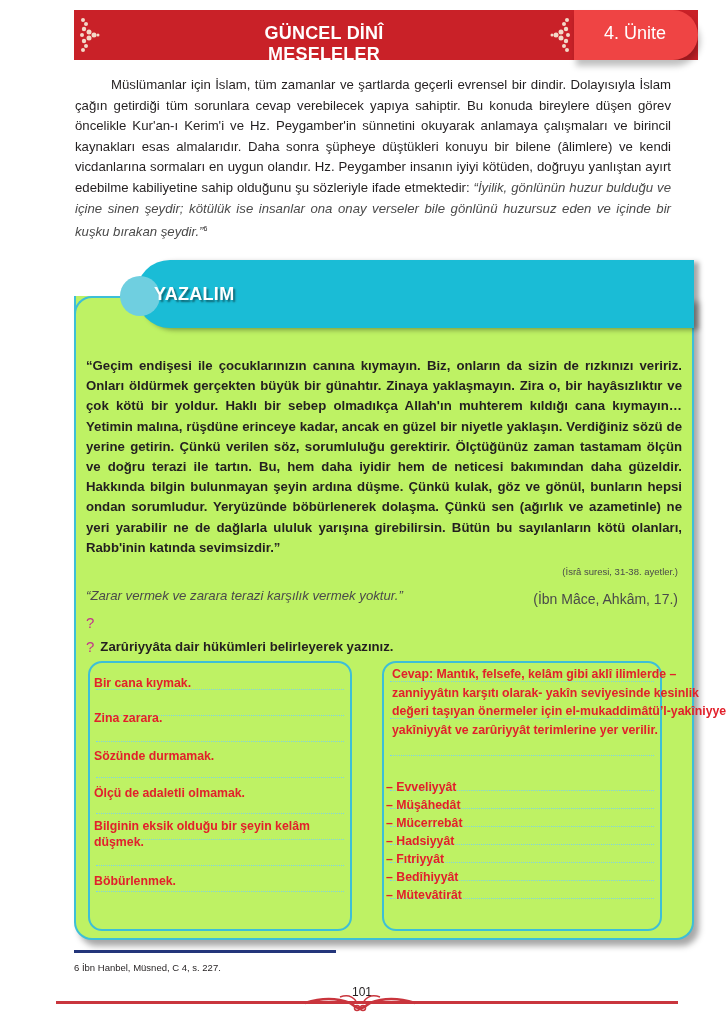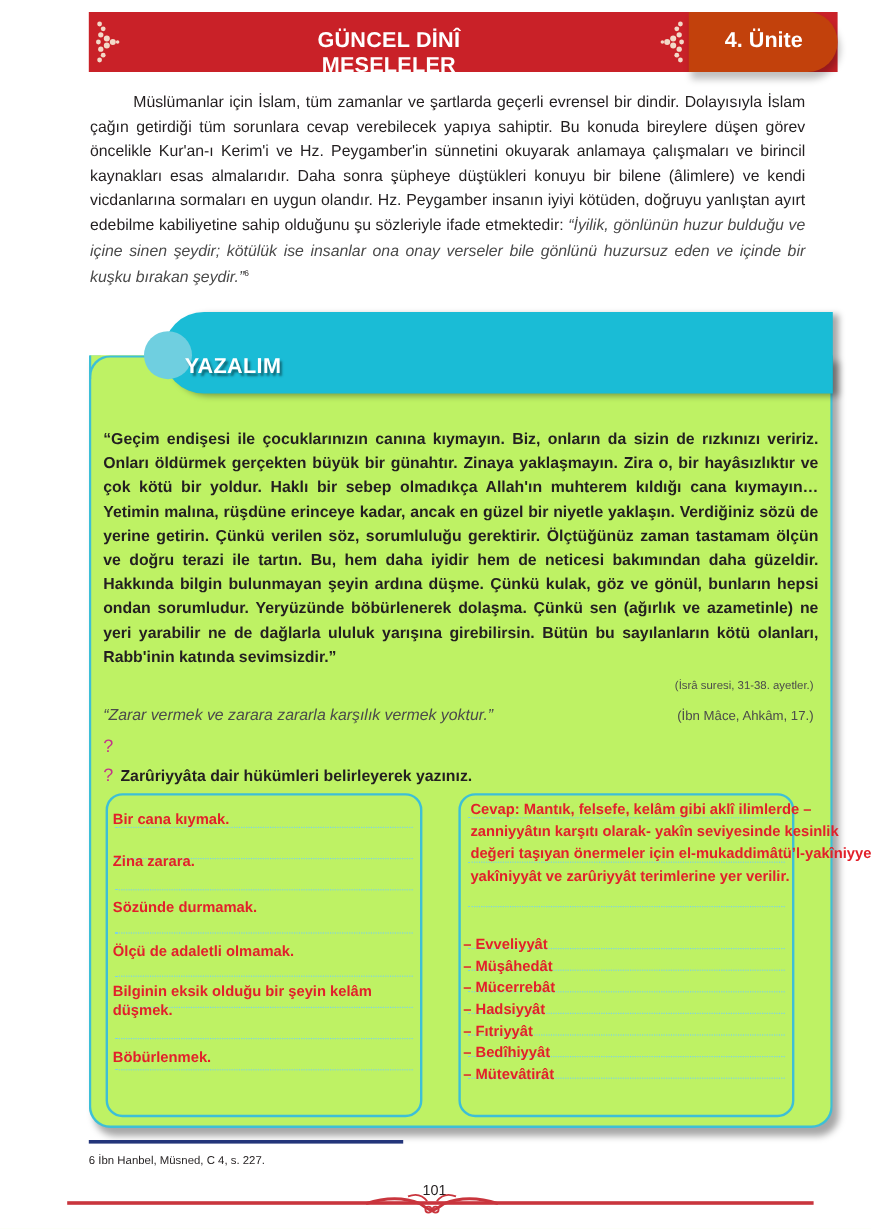--- a/index.html
+++ b/index.html
@@ -12,23 +12,22 @@
     background: #c92128; display: flex; align-items: center;
   }
   .banner-orn-left { position: absolute; left: 4px; top: 4px; width: 22px; height: 42px; }
   .banner-orn-right { position: absolute; left: 476px; top: 4px; width: 22px; height: 42px; }
   .banner-title {
     position: absolute; left: 140px; top: 13px; width: 220px; text-align: center;
     color: #ffffff; font-size: 18px; font-weight: bold; letter-spacing: 0.2px;
   }
   .unit-tab {
     position: absolute; left: 500px; top: 0; width: 124px; height: 50px;
-    background: #c2410c; border-radius: 0 26px 26px 0;
+    background: #ef4444; border-radius: 0 26px 26px 0;
     box-shadow: 2px 6px 6px rgba(0,0,0,0.25);
-    font-weight: bold;
   }
   .unit-label {
     position: absolute; left: 30px; top: 13px; color: #fff; font-size: 18px;
   }
 
   
   .intro {
     position: absolute; left: 75px; top: 75px; width: 596px;
     font-size: 13.2px; line-height: 20.6px; text-align: justify; color: #231f20;
   }
@@ -54,35 +53,35 @@
     position: absolute; left: 62px; top: -8px; width: 558px; height: 68px;
     background: #1abcd6; border-radius: 34px 0 0 34px;
     box-shadow: 5px 2px 5px rgba(0,0,0,0.35);
   }
   .activity-bubble {
     position: absolute; left: 46px; top: 8px; width: 40px; height: 40px; border-radius: 50%;
     background: #6fcfe0;
   }
   .activity-title {
     position: absolute; left: 80px; top: 16px; color: #fff; font-size: 18px; font-weight: bold;
-    text-shadow: 2px 2px 2px rgba(0,0,0,0.45); letter-spacing: 0.3px; margin-top: 11px;
+    text-shadow: 2px 2px 2px rgba(0,0,0,0.45); letter-spacing: 0.3px;
   }
 
   .verse {
     position: absolute; left: 10px; top: 60px; width: 596px;
     font-size: 13.2px; line-height: 20.2px; font-weight: bold; text-align: justify; color: #231f20;
   }
   .verse-source {
     position: absolute; right: 14px; top: 270px; font-size: 9.5px; color: #4a4a4a;
   }
   .hadith {
     position: absolute; left: 10px; top: 292px; font-size: 13.2px; font-style: italic; color: #4a4a4a;
   }
   .hadith-source {
-    position: absolute; right: 14px; top: 295px; font-size: 11px; color: #4a4a4a;
+    position: absolute; right: 14px; top: 295px; font-size: 14px; color: #4a4a4a;
   }
   .task {
     position: absolute; left: 10px; font-size: 13.2px; font-weight: bold; color: #231f20;
     display: flex; align-items: center; gap: 6px;
   }
   .task-icon { color: #c4358a; font-size: 15px; font-weight: normal; }
 
   
   .panel {
     position: absolute; top: 365px; height: 270px;
@@ -146,21 +145,21 @@
     <span class="unit-label">4. Ünite</span>
   </div>
 </div>
 
 <p class="intro"><span class="indent"></span><span>Müslümanlar için İslam, tüm zamanlar ve şartlarda geçerli evrensel bir dindir. Dolayısıyla İslam çağın getirdiği tüm sorunlara cevap verebilecek yapıya sahiptir. Bu konuda bireylere düşen görev öncelikle Kur'an-ı Kerim'i ve Hz. Peygamber'in sünnetini okuyarak anlamaya çalışmaları ve birincil kaynakları esas almalarıdır. Daha sonra şüpheye düştükleri konuyu bir bilene (âlimlere) ve kendi vicdanlarına sormaları en uygun olandır. Hz. Peygamber insanın iyiyi kötüden, doğruyu yanlıştan ayırt edebilme kabiliyetine sahip olduğunu şu sözleriyle ifade etmektedir: </span><span class="quote">“İyilik, gönlünün huzur bulduğu ve içine sinen şeydir; kötülük ise insanlar ona onay verseler bile gönlünü huzursuz eden ve içinde bir kuşku bırakan şeydir.”</span><sup>6</sup></p>
 
 <div class="activity">
   <div class="activity-frame">
     <p class="verse">“Geçim endişesi ile çocuklarınızın canına kıymayın. Biz, onların da sizin de rızkınızı veririz. Onları öldürmek gerçekten büyük bir günahtır. Zinaya yaklaşmayın. Zira o, bir hayâsızlıktır ve çok kötü bir yoldur. Haklı bir sebep olmadıkça Allah'ın muhterem kıldığı cana kıymayın… Yetimin malına, rüşdüne erinceye kadar, ancak en güzel bir niyetle yaklaşın. Verdiğiniz sözü de yerine getirin. Çünkü verilen söz, sorumluluğu gerektirir. Ölçtüğünüz zaman tastamam ölçün ve doğru terazi ile tartın. Bu, hem daha iyidir hem de neticesi bakımından daha güzeldir. Hakkında bilgin bulunmayan şeyin ardına düşme. Çünkü kulak, göz ve gönül, bunların hepsi ondan sorumludur. Yeryüzünde böbürlenerek dolaşma. Çünkü sen (ağırlık ve azametinle) ne yeri yarabilir ne de dağlarla ululuk yarışına girebilirsin. Bütün bu sayılanların kötü olanları, Rabb'inin katında sevimsizdir.”</p>
     <div class="verse-source">(İsrâ suresi, 31-38. ayetler.)</div>
-    <div class="hadith">“Zarar vermek ve zarara zararla karşılık vermek yoktur.”</div>
+    <div class="hadith">“Zarar vermek ve zarara terazi karşılık vermek yoktur.”</div>
     <div class="hadith-source">(İbn Mâce, Ahkâm, 17.)</div>
 
     <div class="task" style="top:318px;">
       <span class="task-icon">?</span>
     </div>
     <div class="task" style="top:342px;">
       <span class="task-icon">?</span>
       <span>Zarûriyyâta dair hükümleri belirleyerek yazınız.</span>
     </div>
 

